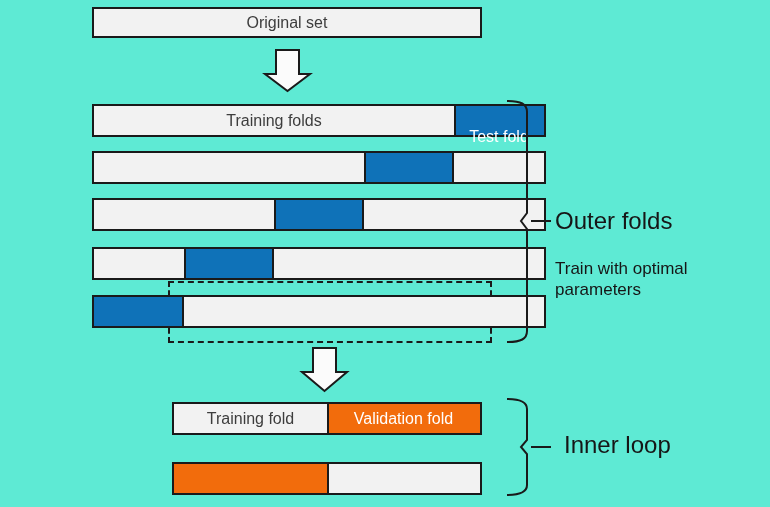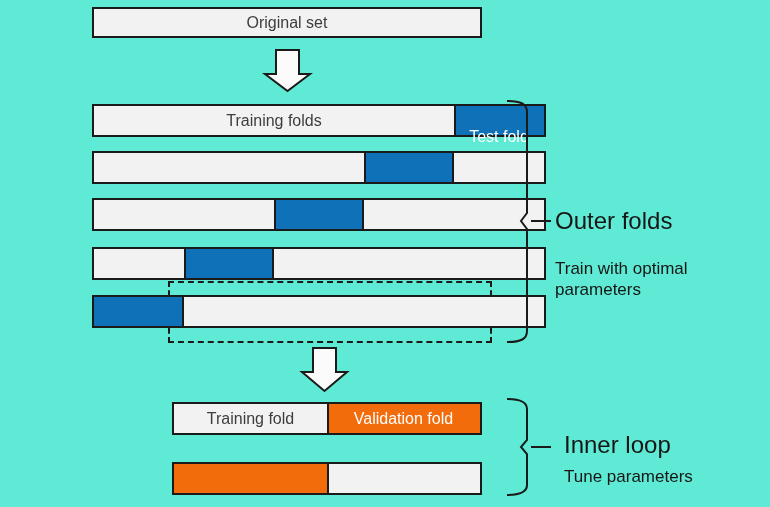--- a/index.html
+++ b/index.html
@@ -110,15 +110,14 @@
     </g>
     <g>
       <path d="M507,399 C521,399 527,402 527,409 L527,440 L521,447 L527,454 L527,485 C527,492 521,495 507,495" fill="none" stroke="var(--border-dark,#1a1a1a)" stroke-width="2"></path>
       <line x1="531" y1="447" x2="551" y2="447" stroke="var(--border-dark,#1a1a1a)" stroke-width="2"></line>
     </g>
   </svg>
 
   <div class="side-title outer-title">Outer folds</div>
   <div class="side-sub outer-sub">Train with optimal parameters</div>
   <div class="side-title inner-title">Inner loop</div>
-  <div class="side-sub inner-sub">Tune parameters</div>
 
 </div>
 
 </body></html>

